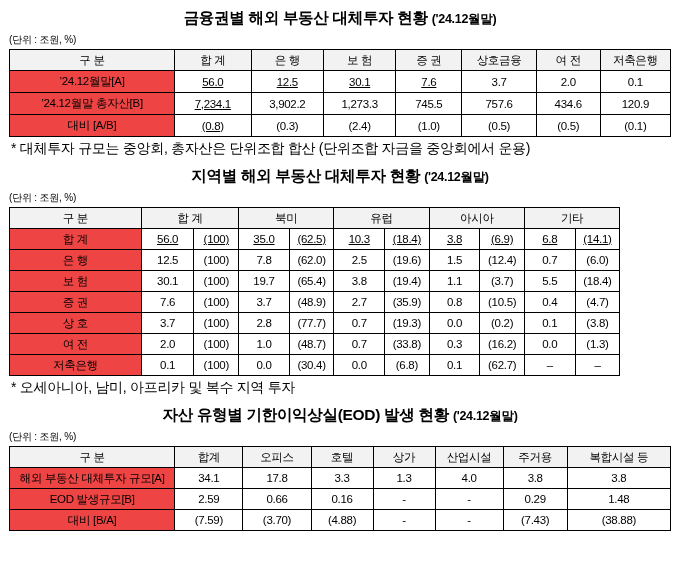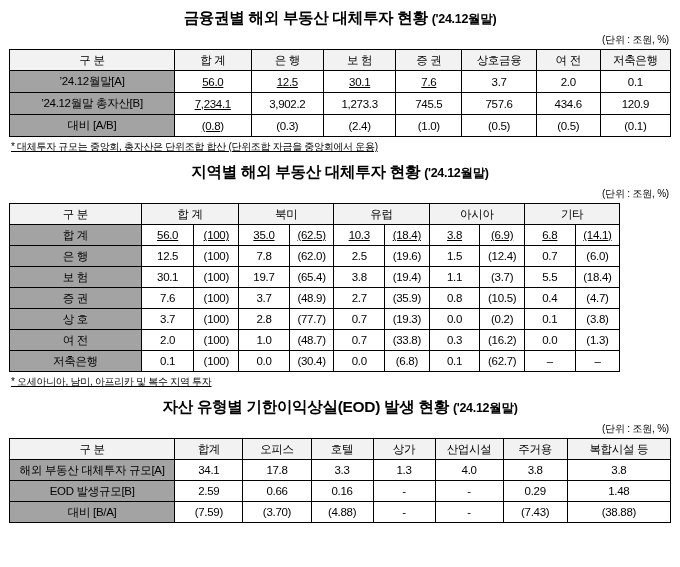--- a/index.html
+++ b/index.html
@@ -32,21 +32,20 @@
     font-size: 15.5px;
     letter-spacing: -0.3px;
     margin: 0;
     padding: 8px 0 4px 0;
   }
   .sec-title .sub {
     font-size: 12.5px;
     font-weight: bold;
   }
   .unit {
-    text-align: right;
     font-size: 10px;
     padding-right: 2px;
     padding-bottom: 2px;
     letter-spacing: -0.2px;
   }
   table.grid {
     border-collapse: collapse;
     width: 100%;
     table-layout: fixed;
   }
@@ -59,33 +58,32 @@
     height: 16px;
     letter-spacing: -0.3px;
     white-space: nowrap;
     overflow: hidden;
   }
   .hdr {
     background: #f2f2f2;
     font-weight: bold;
   }
   .rowhdr {
-    background: #a3a3a3;
+    background: #ef4444;
     font-weight: bold;
     text-align: center;
   }
   .b {
     font-weight: bold;
     text-decoration: underline;
   }
   .note {
-    font-size: 10px;
+    font-size: 14px;
     padding: 3px 0 0 2px;
     letter-spacing: -0.3px;
-    text-decoration: underline;
   }
   .spaced2 {
     letter-spacing: 3px;
   }
   
   #t1 td { height: 17px; }
   .nb-right { border-right: 1px dashed #000 !important; }
   .sec2 td { height: 15px; font-size: 11px; }
   .sec3 td { height: 19px; font-size: 11.5px; margin-top: 20px; }
 </style>

